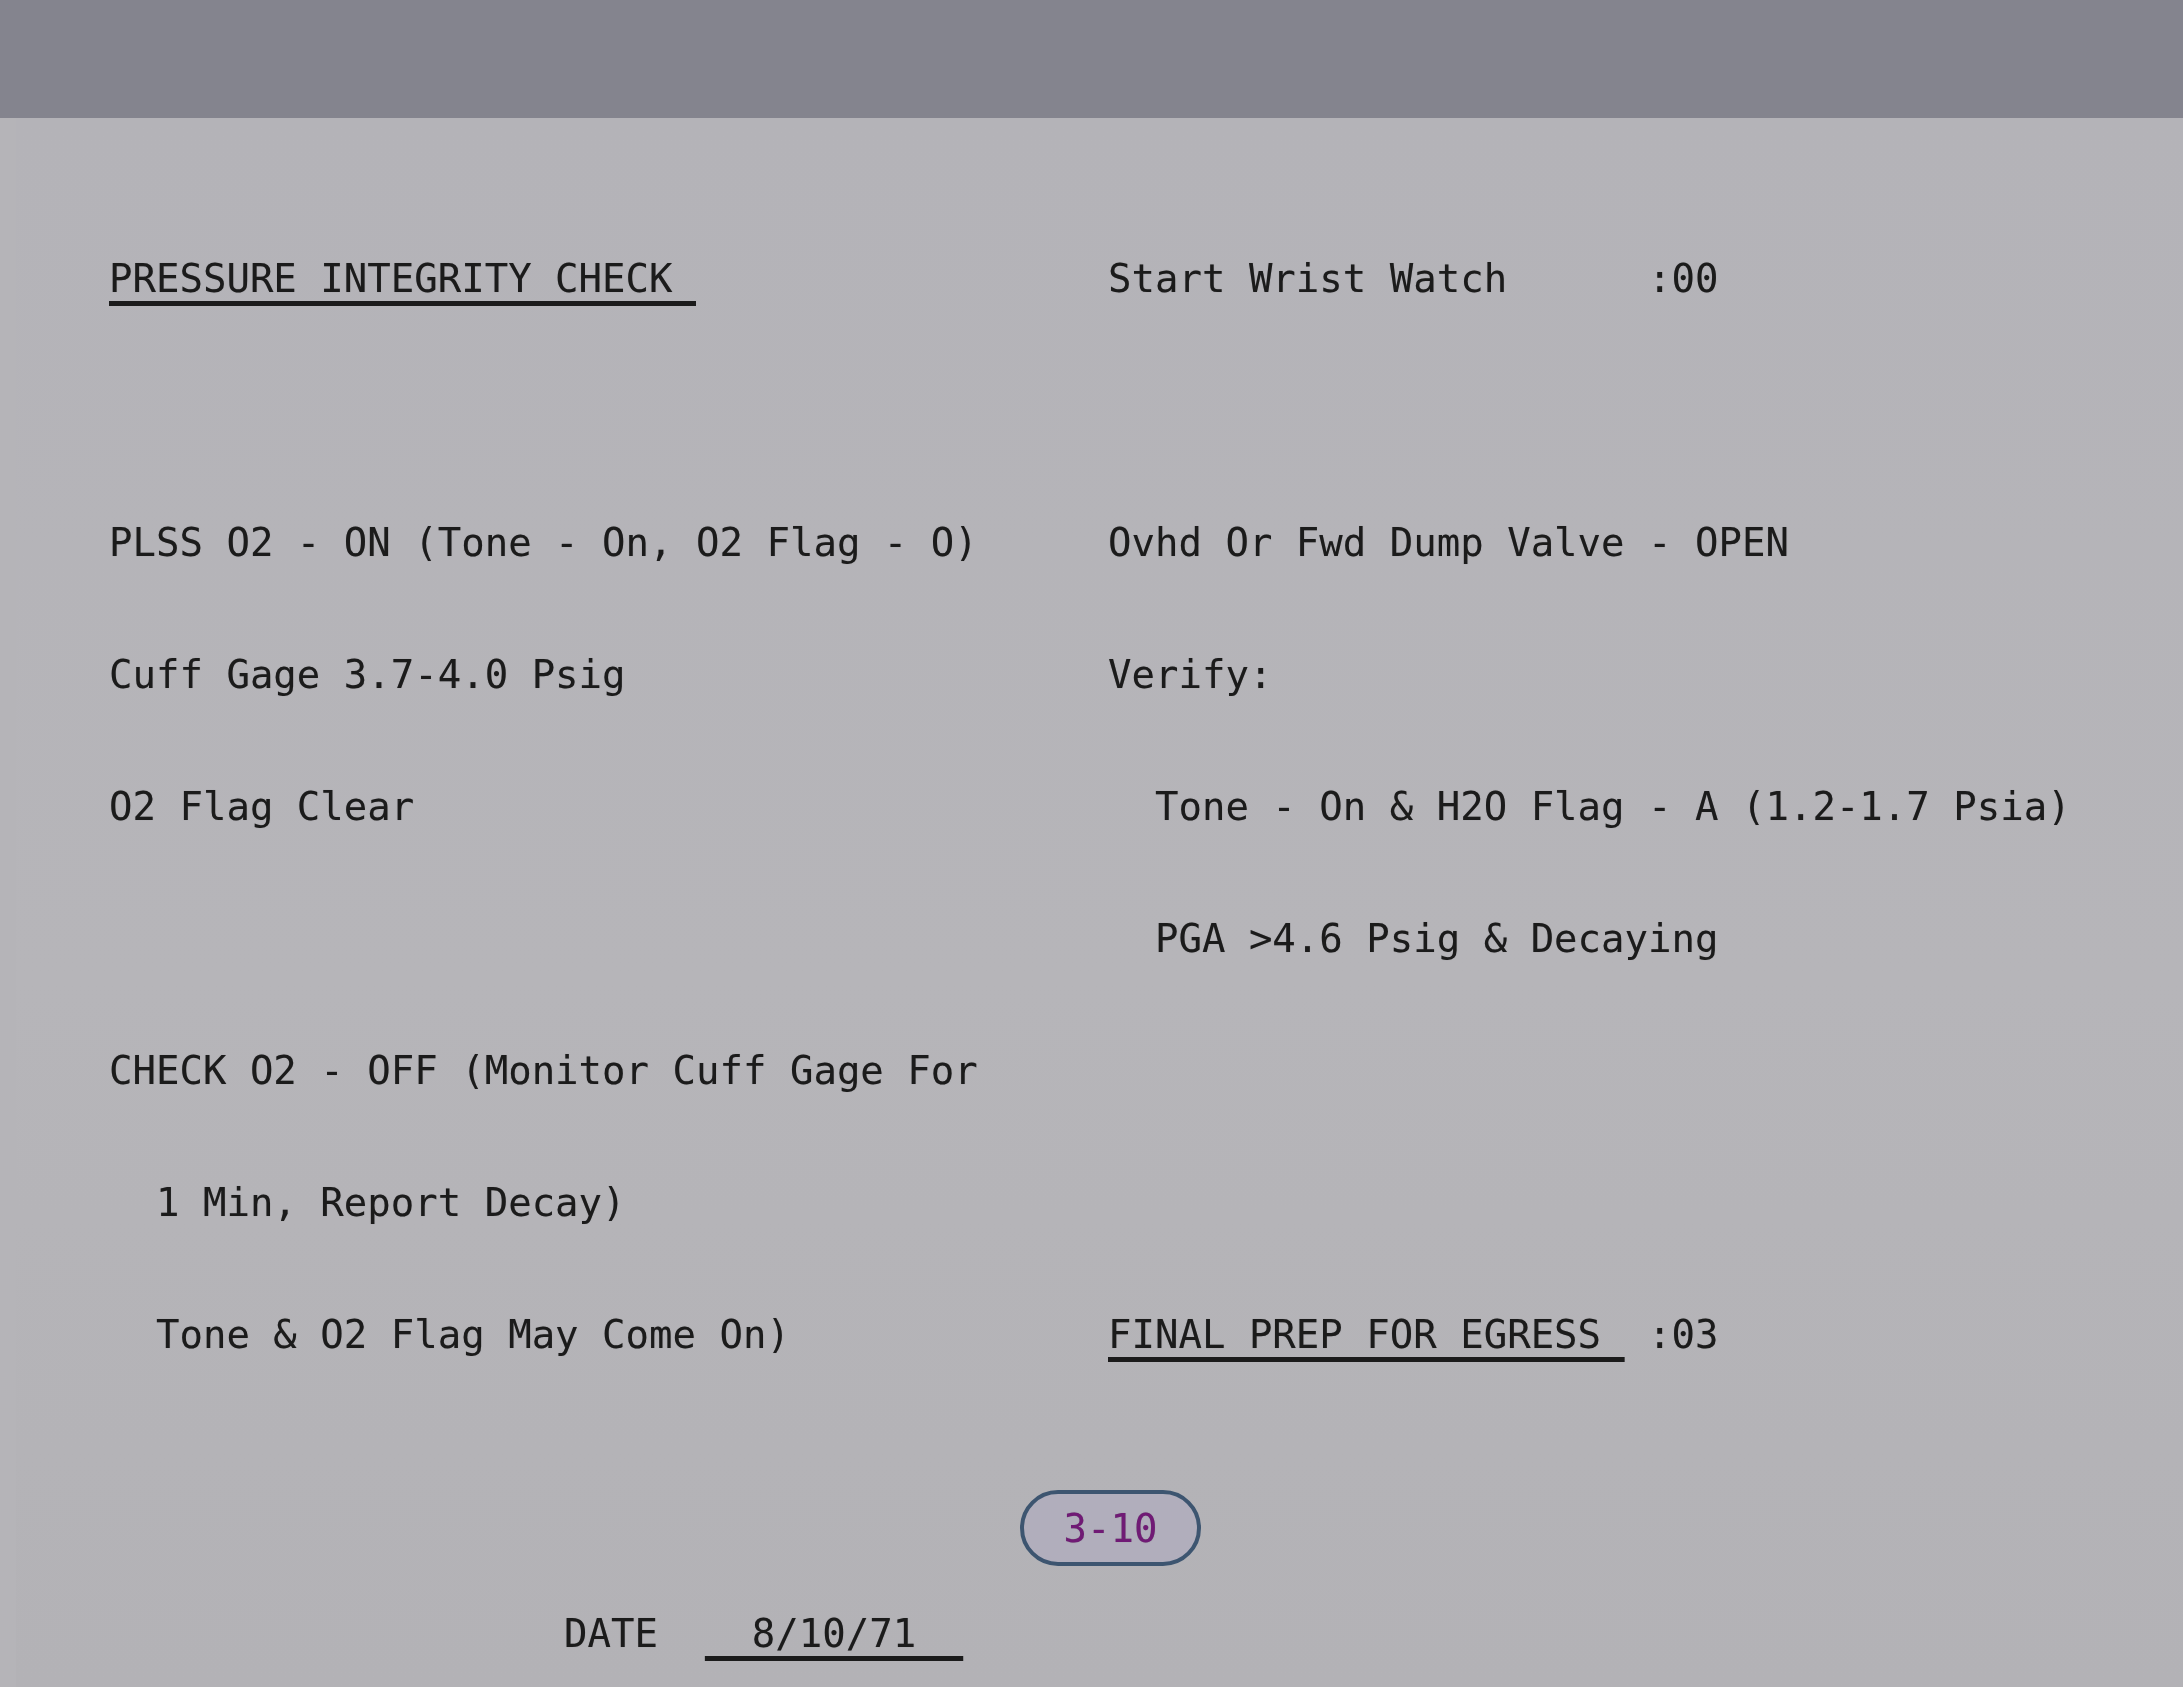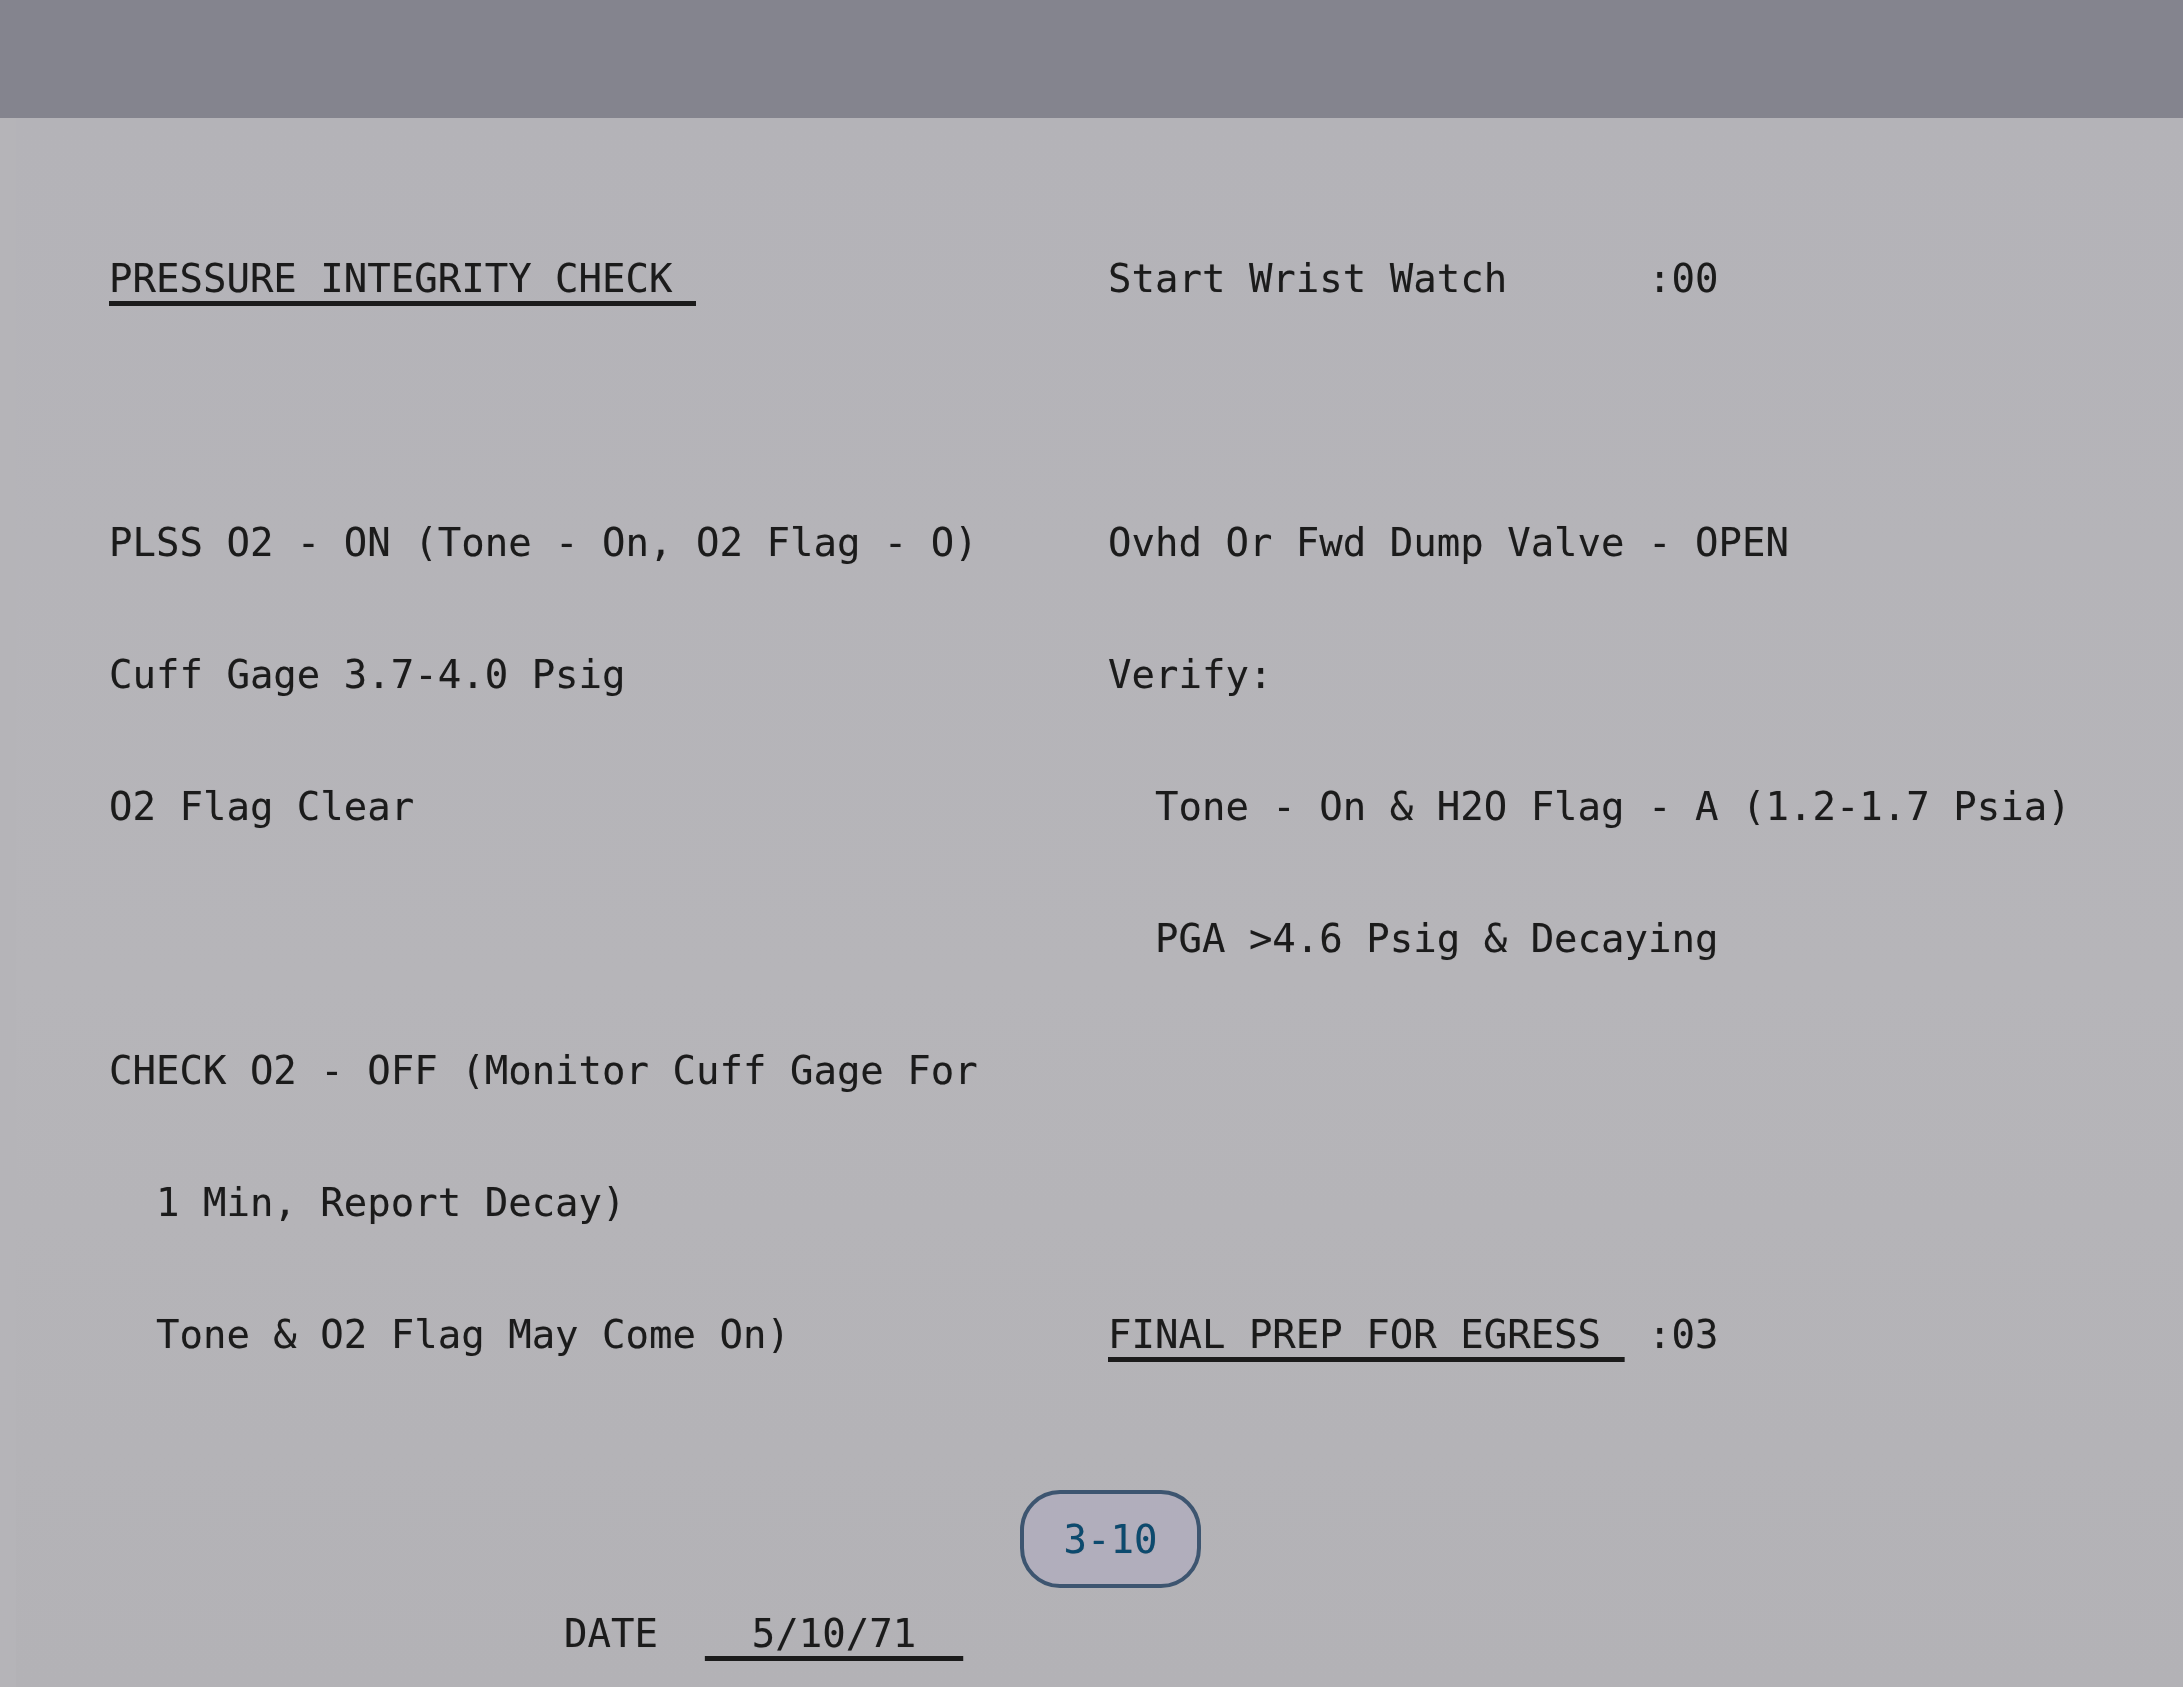--- a/index.html
+++ b/index.html
@@ -42,28 +42,28 @@
     background: #ffffff;
     border-radius: 34px;
     padding: 17px 22.5px;
     margin-left: -22.5px;
     box-shadow:
       0 0 20px 13.2px rgba(255,255,255,1),
       0 0 50px 30px rgba(255,255,255,0.8);
   }
   .page-badge {
     position: absolute; left: 1004px; top: 1372px; 
-    width: 181px; height: 98px;
+    width: 181px; height: 76px;
     box-sizing: border-box;
     border: 4.6px solid #3d5570;
     border-radius: 40px;
     background: #b1aebc;
     display: flex; align-items: center; justify-content: center;
     font-size: 39px;
-    color: #0c4a6e;
+    color: #701a75;
     text-shadow: 0 0 0.7px rgba(20,20,20,0.35);
   }
   .date-line {
     position: absolute; left: 548px; top: 1494px; 
     font-size: 39px; line-height: 44px; white-space: pre;
     text-shadow: 0 0 0.7px rgba(20,20,20,0.35);
   }
   .date-underline {
     text-decoration: underline;
     text-decoration-thickness: 5.3px;
@@ -132,16 +132,16 @@
     
     
     
     
   </div>
 
   <div class="page-badge">
     <span>3-10</span>
   </div>
 
-  <div class="date-line"><span>DATE  </span><span class="date-underline">  5/10/71  </span></div>
+  <div class="date-line"><span>DATE  </span><span class="date-underline">  8/10/71  </span></div>
 
 </div>
 
 
 </body></html>

